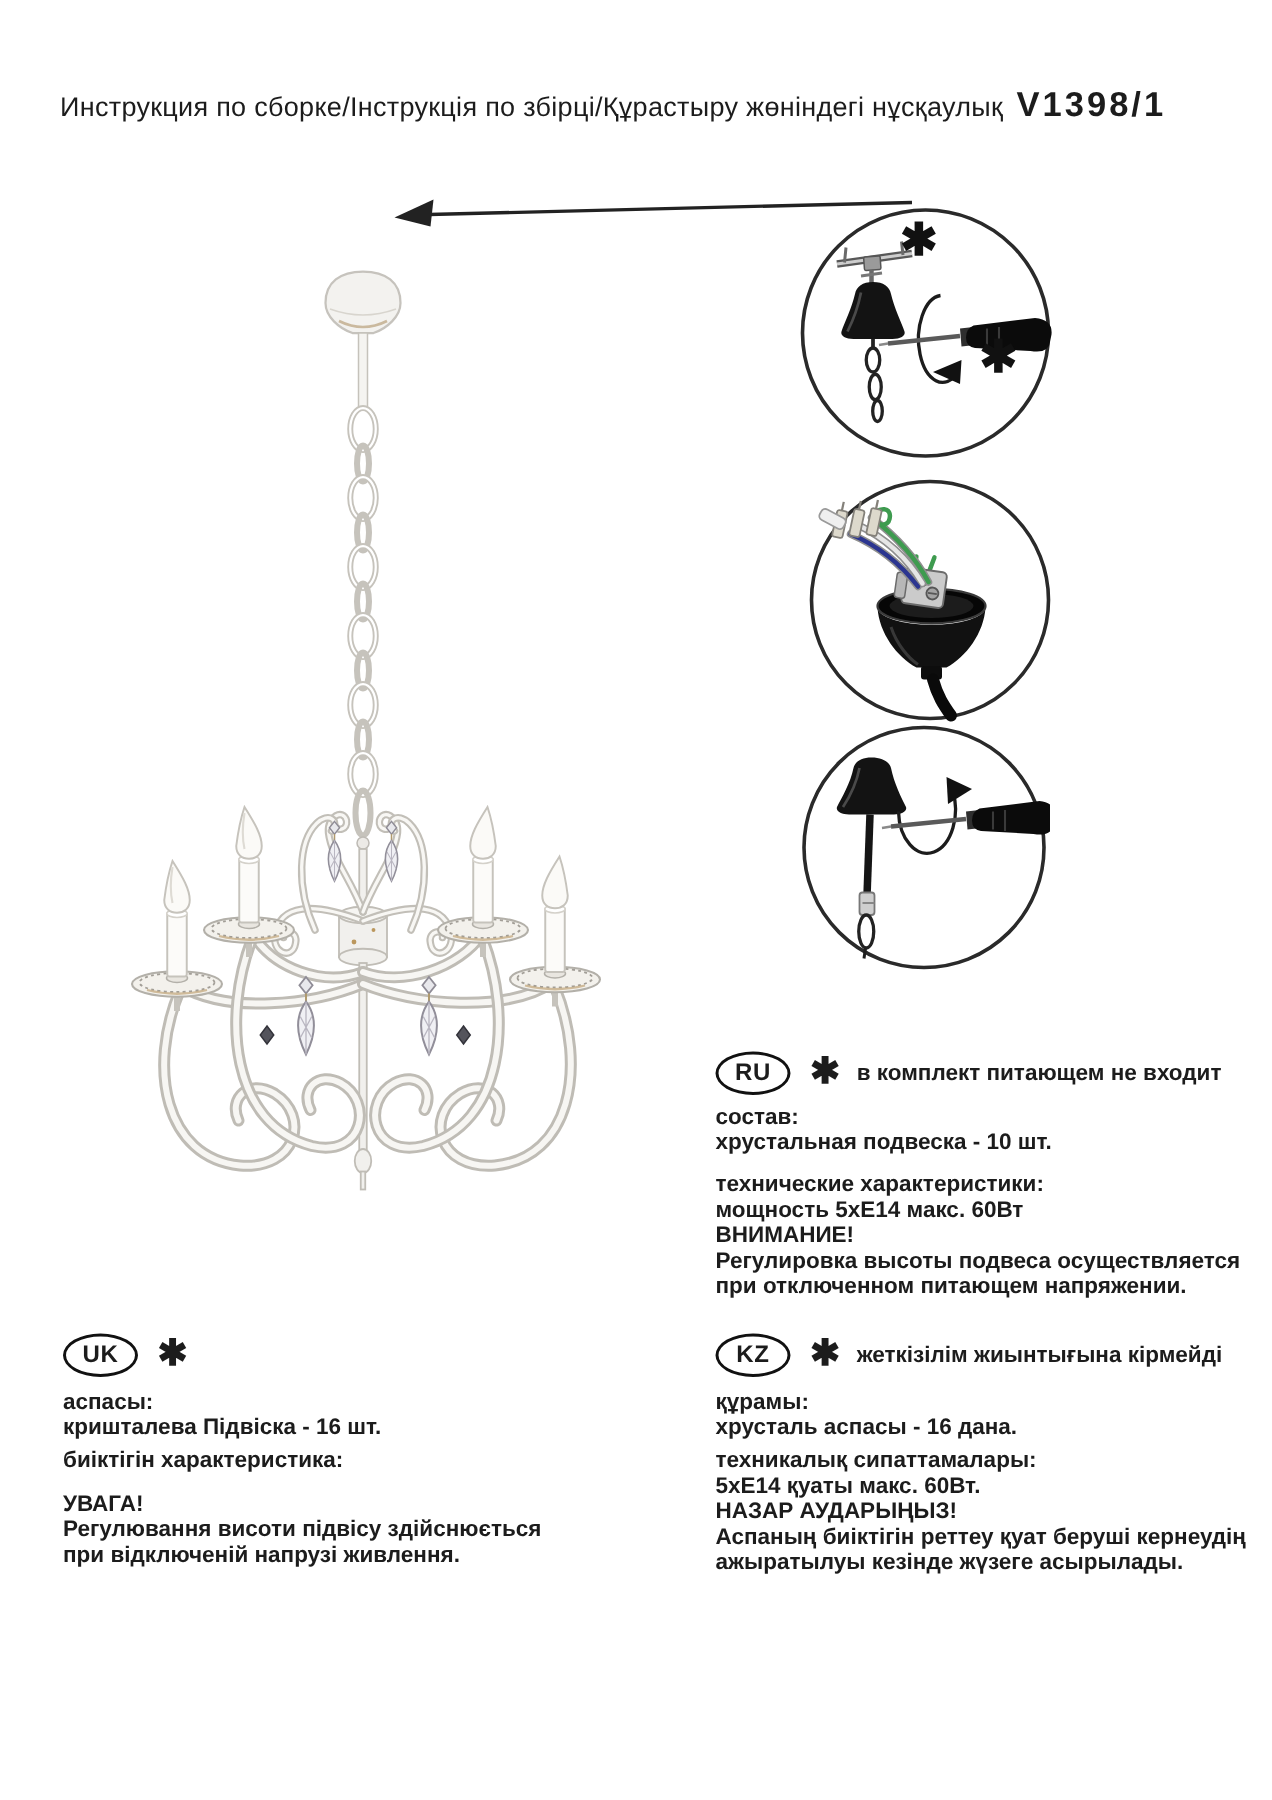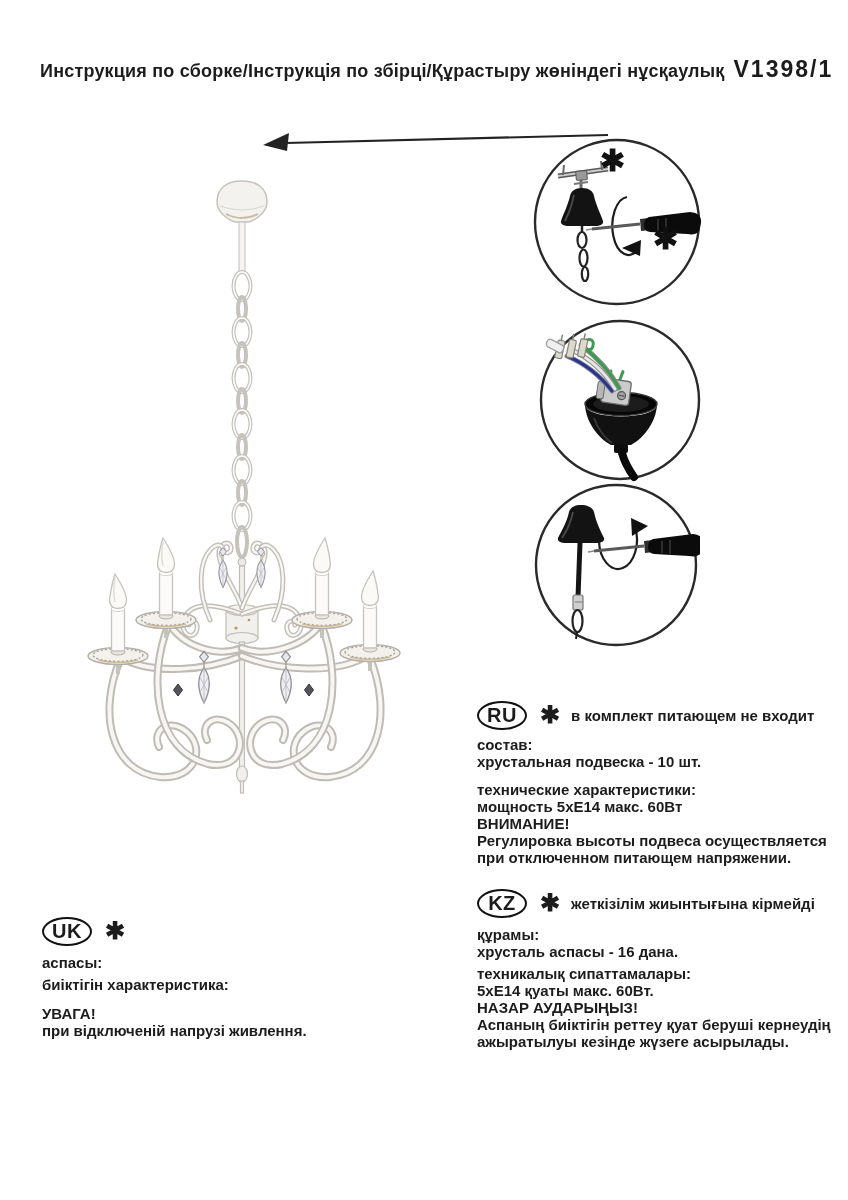--- a/index.html
+++ b/index.html
@@ -1,28 +1,28 @@
 <!DOCTYPE html>
 <html><head>
 <meta charset="utf-8">
 <style>
   html,body{margin:0;padding:0;background:#e8e8e8}
   .sheet{position:relative;width:848px;height:1200px;margin:0 auto;background:#ffffff;
          font-family:"Liberation Sans",sans-serif;color:#1c1c1c;overflow:hidden}
 
   
   .title-row{position:absolute;left:40px;top:56px;display:flex;align-items:baseline;white-space:nowrap}
-  .title{font-size:18px;font-weight:700;letter-spacing:.2px}
+  .title{font-size:18px;font-weight:400;letter-spacing:.2px}
   .model{font-size:23px;font-weight:700;letter-spacing:2px;margin-left:9px}
 
   
   .sec{position:absolute;width:378px;font-size:15px;font-weight:700;line-height:17px}
   .sec-head{display:flex;align-items:center;height:26px}
   .badge{flex:0 0 auto;width:46px;height:25px;border:2.5px solid #111;border-radius:50%;
-         display:flex;align-items:center;justify-content:center;font-size:20px;letter-spacing:.5px}
+         display:flex;align-items:center;justify-content:center;font-size:16px;letter-spacing:.5px}
   .ast{font-size:24px;line-height:1;margin:0 11px 0 13px;flex:0 0 auto}
   .note{font-size:15px}
   #sec-ru .p-a{margin-top:8px}  #sec-ru .p-b{margin-top:11px}  #sec-ru .p-c{margin-top:0}
   #sec-uk .p-a{margin-top:10px} #sec-uk .p-b{margin-top:5px}   #sec-uk .p-c{margin-top:12px}
   #sec-kz .p-a{margin-top:10px} #sec-kz .p-b{margin-top:5px}   #sec-kz .p-c{margin-top:0}
 
   
   .fig{position:absolute}
   .diag-ast{position:absolute;font-size:30px;font-weight:700;color:#111;line-height:1}
 
@@ -350,33 +350,35 @@
       <div>технические характеристики:</div>
       <div>мощность 5хЕ14 макс. 60Вт</div>
     </div>
     <div class="para p-c">
       <div>ВНИМАНИЕ!</div>
       <div>Регулировка высоты подвеса осуществляется</div>
       <div>при отключенном питающем напряжении.</div>
     </div>
   </section>
 
-  <section class="sec" id="sec-uk" style="left:42px;top:918px">
+  <section class="sec" id="sec-uk" style="left:42px;top:890px">
     <div class="sec-head">
       <span class="badge">UK</span>
       <span class="ast">✱</span>
     </div>
     <div class="para p-a">
       <div>аспасы:</div>
+      <div>кришталева Підвіска - 16 шт.</div>
     </div>
     <div class="para p-b">
       <div>биіктігін характеристика:</div>
     </div>
     <div class="para p-c">
       <div>УВАГА!</div>
+      <div>Регулювання висоти підвісу здійснюється</div>
       <div>при відключеній напрузі живлення.</div>
     </div>
   </section>
 
   <section class="sec" id="sec-kz" style="left:477px;top:890px">
     <div class="sec-head">
       <span class="badge">KZ</span>
       <span class="ast">✱</span>
       <span class="note">жеткізілім жиынтығына кірмейді</span>
     </div>

